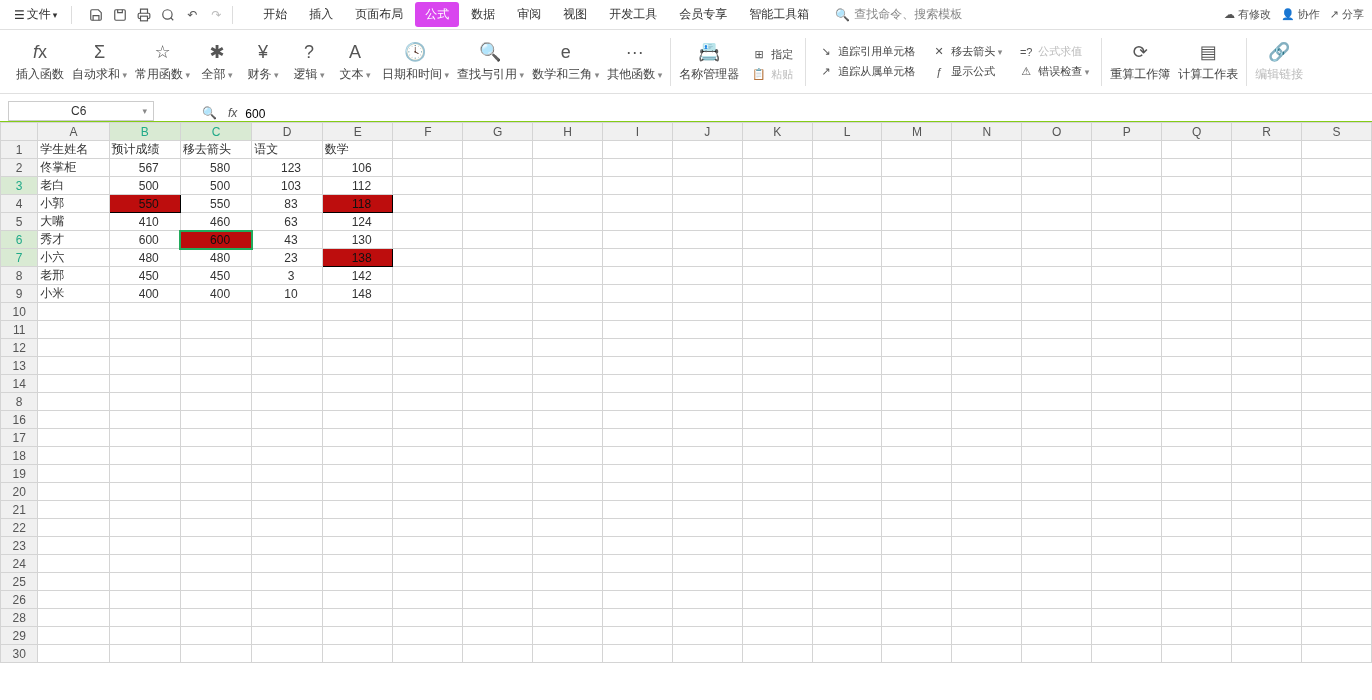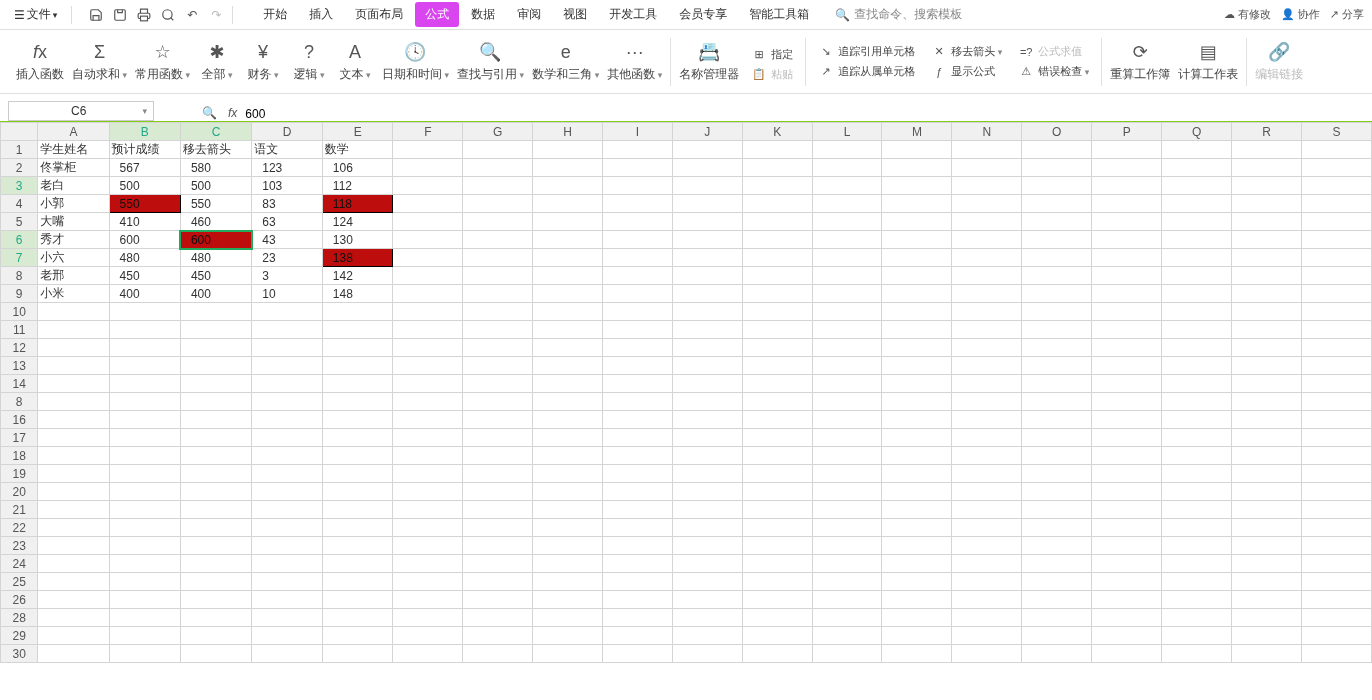--- a/index.html
+++ b/index.html
@@ -35,21 +35,21 @@
 .formula-input { flex: 1; border: none; outline: none; padding: 0 8px; background: transparent; font-size: 12px; }
 .grid-wrap { position: relative; height: calc(700px - 30px - 64px - 28px); overflow: auto; }
 .grid { border-collapse: collapse; table-layout: fixed; }
 .grid th, .grid td { border: 1px solid #d4d4d4; height: 18px; font-size: 12px; padding: 0 2px; overflow: hidden; white-space: nowrap; }
 .corner { width: 38px; background: #f0f0f0; }
 .col-hdr { background: #f0f0f0; text-align: center; font-weight: normal; color: #555; width: 72px; }
 .row-hdr { background: #f0f0f0; text-align: center; font-weight: normal; color: #555; width: 38px; }
 .col-hdr.sel { background: #d9ead3; color: #2a8; }
 .row-hdr.sel { background: #d9ead3; color: #2a8; }
 .cell { text-align: left; }
-.cell.num { text-align: left; padding-left: 10px; }
+.cell.num { text-align: center; padding-left: 10px; }
 .cell.red { background: #bd0d0d; color: #111; border: 1px solid #000; }
 .cell.active { outline: 2px solid #22ab5c; outline-offset: -1px; }
 .dropdown-caret::after { content: " ▾"; font-size: 9px; color: #888; }
 svg { display: block; }
 </style>
 </head>
 <body>
 
 <div class="menubar">
   <div class="menu-left">

